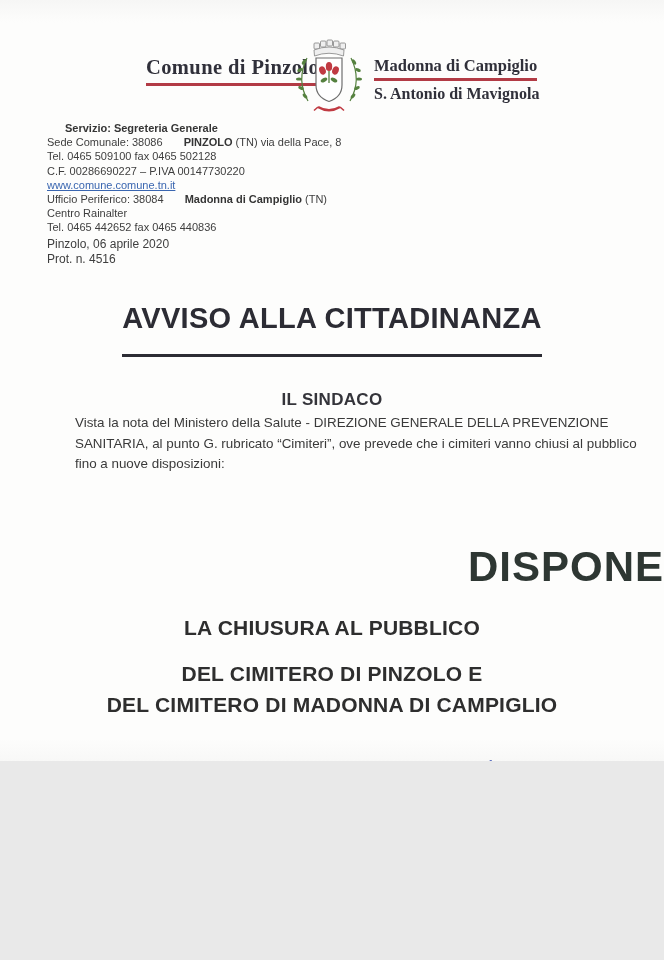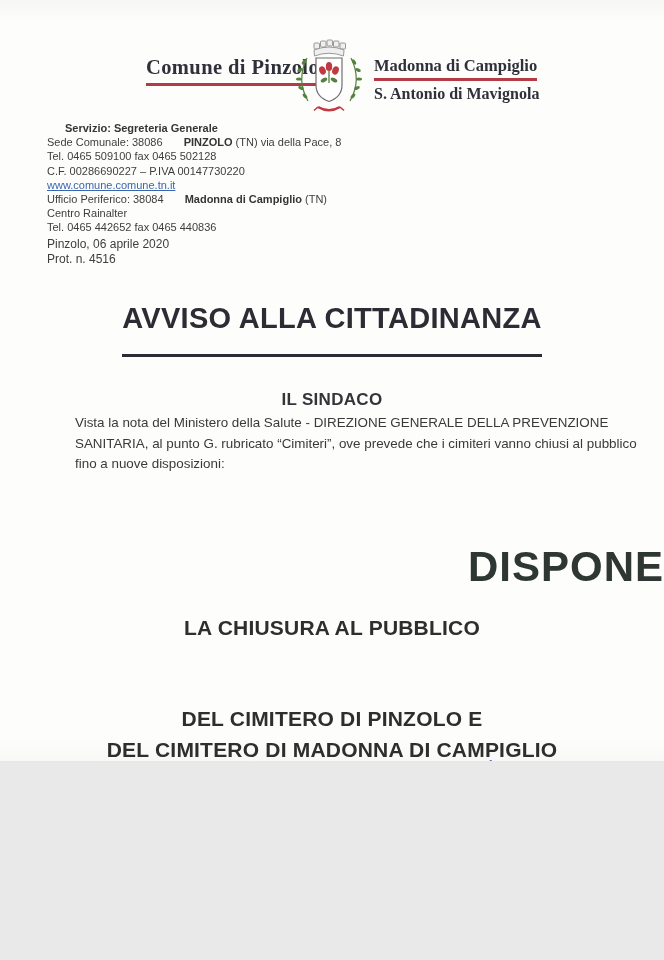--- a/index.html
+++ b/index.html
@@ -39,21 +39,21 @@
     letter-spacing:.3px;border-bottom:3.5px solid #2c2c34;padding-bottom:19px;
   }
   .issuer{position:absolute;left:0;right:0;top:390px;text-align:center;
     font-size:17px;font-weight:bold;color:#34343a;letter-spacing:.3px;}
   .premise{position:absolute;left:47px;top:413px;width:578px;
     font-size:13.4px;line-height:20.5px;color:#3a3a3a;margin-left:28px;}
   .decree{position:absolute;left:0;right:0;top:543px;text-align:right;
     font-size:42px;font-weight:bold;color:#2e3733;letter-spacing:1px;}
   .order1{position:absolute;left:0;right:0;top:616px;text-align:center;
     font-size:21px;font-weight:bold;color:#2e2e2e;letter-spacing:.2px;}
-  .order23{position:absolute;left:0;right:0;top:703px;text-align:center;
+  .order23{position:absolute;left:0;right:0;top:658px;text-align:center;
     font-size:21px;font-weight:bold;color:#2e2e2e;line-height:31px;letter-spacing:.2px;}
   
   .stamp-svg{position:absolute;left:246px;top:766px;width:122px;height:122px;opacity:.92;}
   .stamp-stroke{stroke:var(--stamp-blue,#3d55ae);fill:none;}
   .stamp-fill{fill:var(--stamp-blue,#3d55ae);}
   .stamp-text{fill:var(--stamp-blue,#3d55ae);font-family:"Liberation Sans",sans-serif;font-weight:bold;}
   .sig-block{position:absolute;left:382px;top:791px;width:180px;text-align:center;z-index:1;}
   .sig-role{font-size:13px;font-weight:600;color:#2f2f2f;letter-spacing:.3px;}
   .sig-name{font-size:13.5px;font-style:italic;color:#33364a;margin-top:2px;}
   .sig-svg{position:absolute;left:388px;top:733px;width:205px;height:180px;z-index:2;pointer-events:none;}

